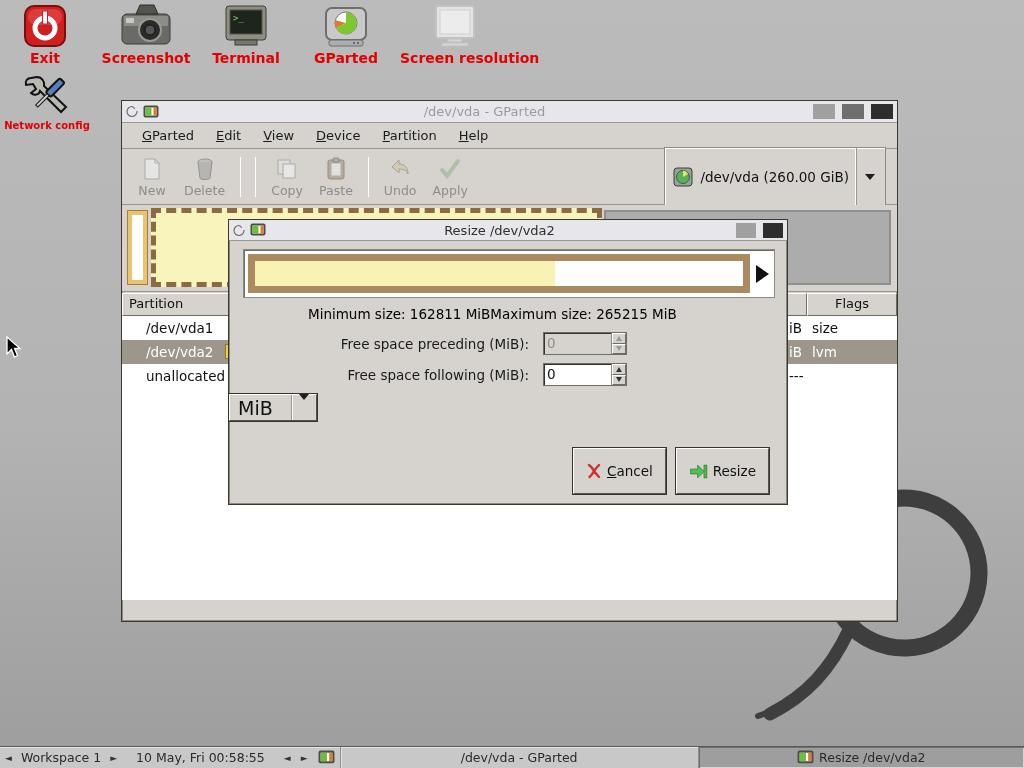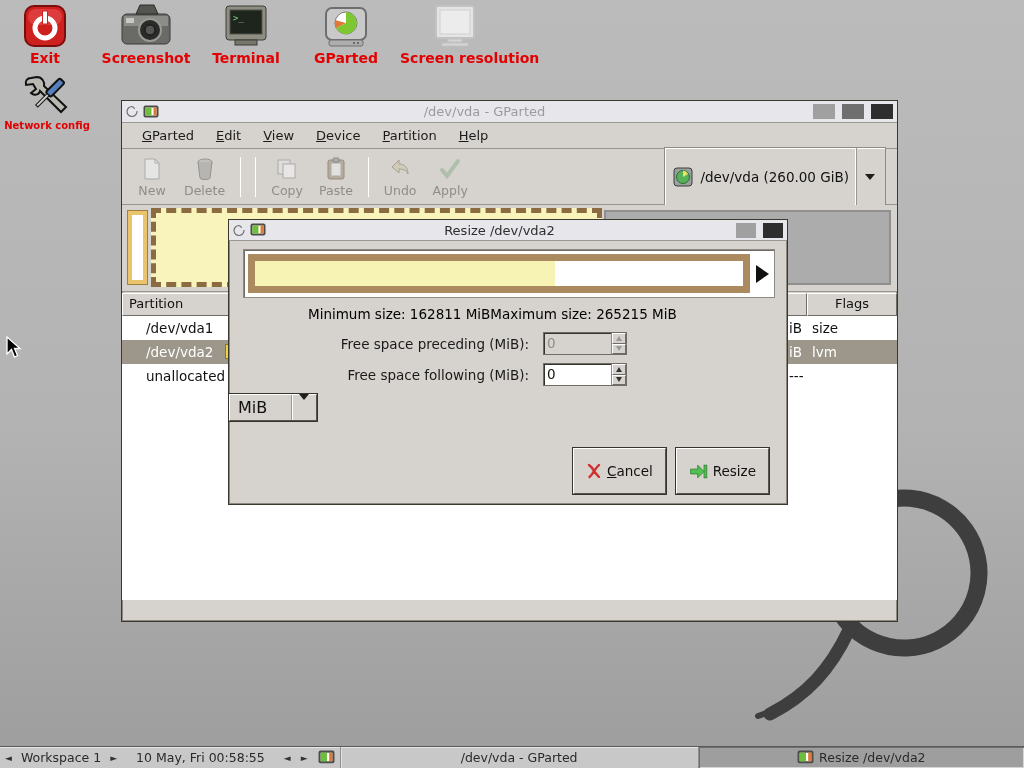--- a/index.html
+++ b/index.html
@@ -100,21 +100,21 @@
   .spin.disabled { background:#d6d3ce; } .spin.disabled .val { color:#8f8d87; }
   .spinbtns { width:15px; display:flex; flex-direction:column; border-left:1px solid #8d8a84; }
   .sb { flex:1; background:#d6d3ce; border:1px solid; border-color:#fff #6f6c65 #6f6c65 #fff;
     display:flex; align-items:center; justify-content:center; }
   .tri-u { width:0; height:0; border-left:3.5px solid transparent; border-right:3.5px solid transparent; border-bottom:5px solid #333; }
   .tri-d { width:0; height:0; border-left:3.5px solid transparent; border-right:3.5px solid transparent; border-top:5px solid #333; }
   .spin.disabled .tri-u { border-bottom-color:#999; } .spin.disabled .tri-d { border-top-color:#999; }
   .caret { display:inline-block; width:1px; height:14px; background:#000; vertical-align:-2px; }
   .combo { display:flex; align-items:center; width:88px; height:27px; background:#d6d3ce;
     border:1px solid; border-color:#fff #55534c #55534c #fff; box-shadow:0 0 0 1px #35332c; }
-  .combo .cval { flex:1; padding-left:8px; font-size:16px; color:#111; }
+  .combo .cval { flex:1; padding-left:8px; font-size:19px; color:#111; }
   .combo .cdiv { width:1px; height:100%; background:#9a978f; box-shadow:1px 0 0 #fff; }
   .combo .carr { padding:0 7px; }
   .dlgbtns { position:absolute; right:18px; bottom:10px; display:flex; gap:10px; }
   .dbtn { display:flex; align-items:center; justify-content:center; gap:5px; height:46px; padding:0 12px;
     background:#d6d3ce; border:1px solid; border-color:#fff #55534c #55534c #fff;
     box-shadow:0 0 0 1px #35332c; font-size:13.5px; color:#111; }
 
   
   .taskbar { position:absolute; left:0; bottom:0; width:100%; height:22px; z-index:5;
     background:#c8c8c8; border-top:1px solid #5a5a5a; box-shadow:0 1px 0 #e8e8e8 inset;

